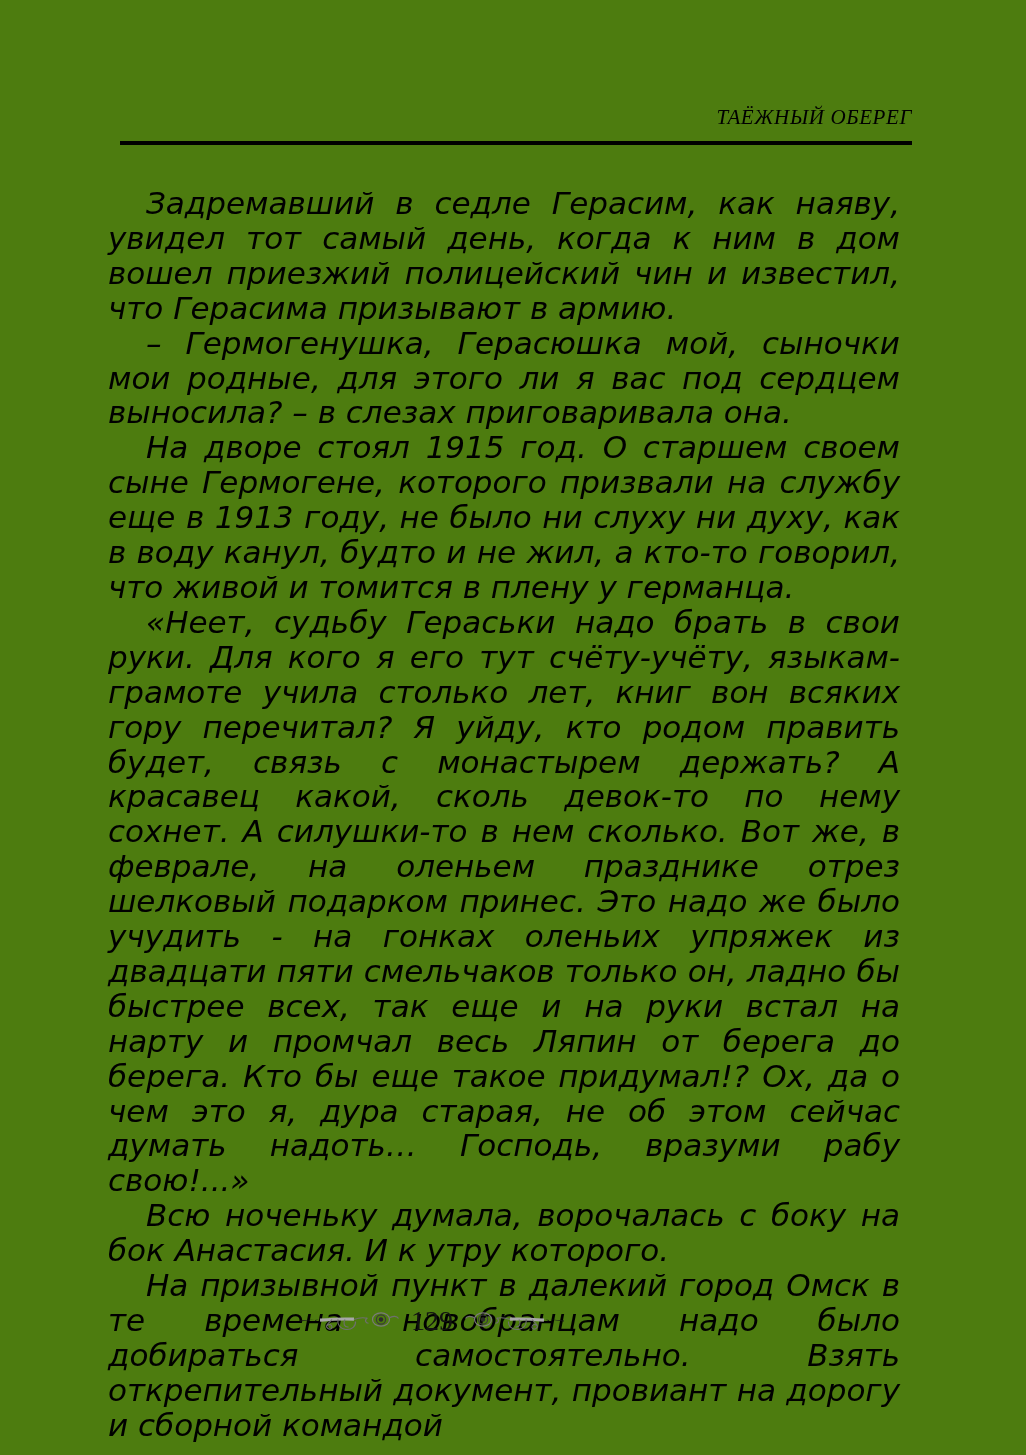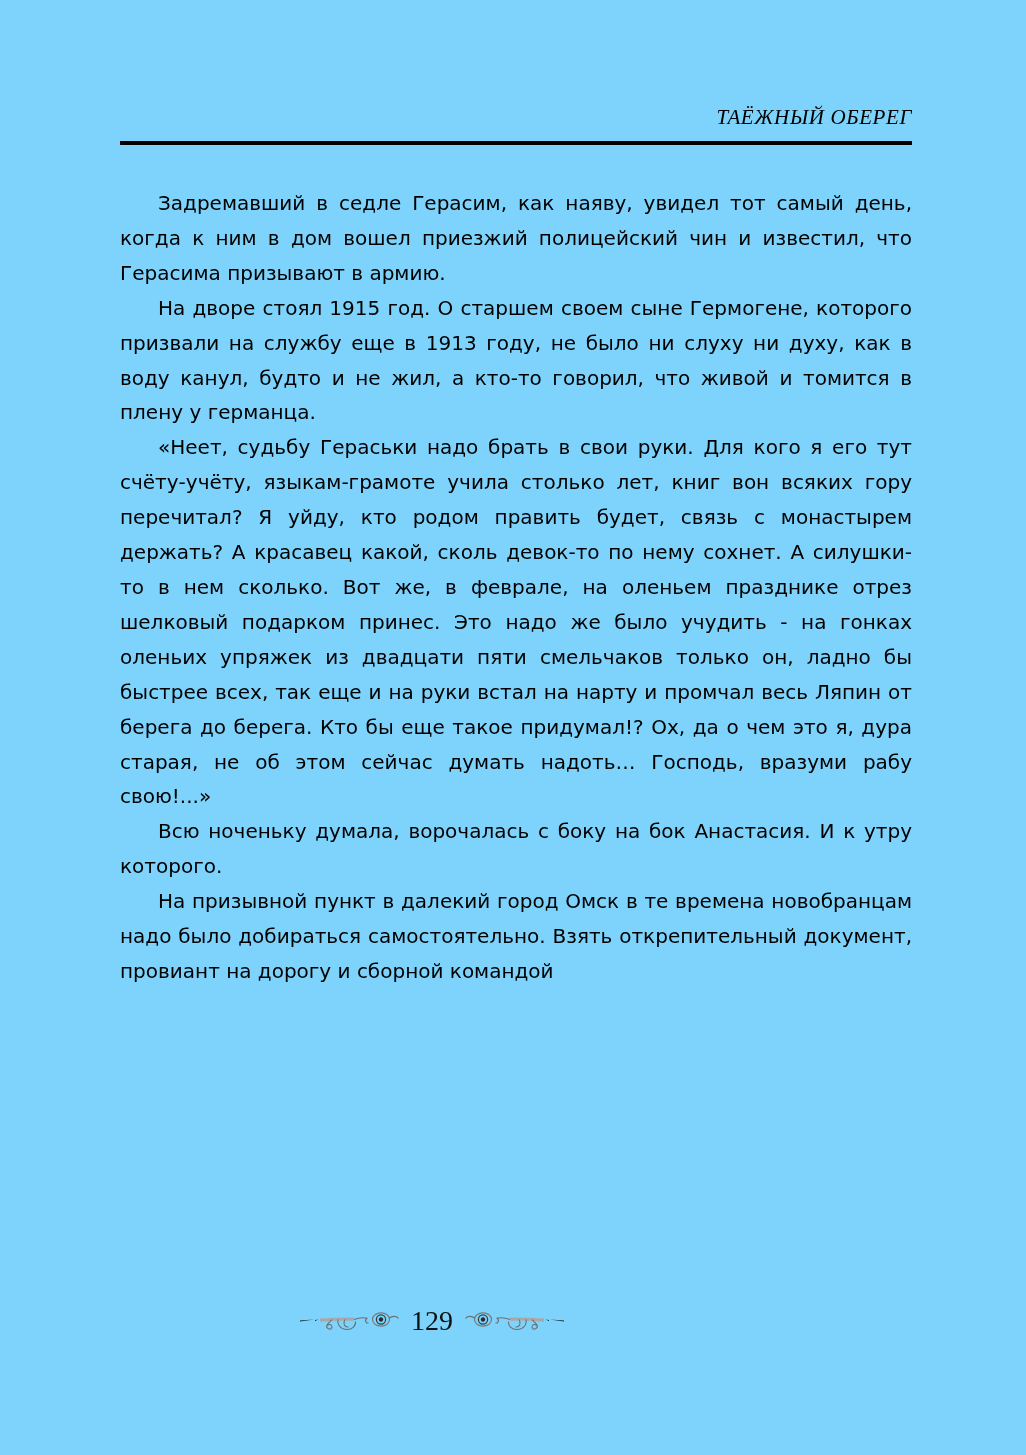--- a/index.html
+++ b/index.html
@@ -4,21 +4,21 @@
 <style>
   html, body {
     margin: 0;
     padding: 0;
     background: #ffffff;
   }
   .page {
     position: relative;
     width: 1026px;
     height: 1455px;
-    background: #7dd3fc;
+    background: #4d7c0f;
     overflow: hidden;
     box-sizing: border-box;
   }
 
   
   .running-head {
     position: absolute;
     left: 120px;
     top: 105px;
     width: 792px;
@@ -35,31 +35,32 @@
     left: 120px;
     top: 141px;
     width: 792px;
     height: 4px;
     background: #000000;
   }
 
   
   .textblock {
     position: absolute;
-    left: 120px;
+    left: 108px;
     top: 186px;
     width: 792px;
     font-family: "DejaVu Sans", "Liberation Sans", sans-serif;
-    font-size: 20px;
+    font-size: 31px;
     line-height: 34.9px;
     color: #000000;
     text-align: justify;
     text-justify: inter-word;
     -webkit-hyphens: none;
     hyphens: none;
+    font-style: italic;
   }
   .textblock p {
     margin: 0;
     text-indent: 38px;
     text-align: justify;
   }
   .textblock p:last-child {
     text-align-last: justify;
   }
   .textblock p.no-last-justify {
@@ -95,20 +96,21 @@
 <body>
 
 <div class="page">
 
   <div class="running-head">ТАЁЖНЫЙ ОБЕРЕГ</div>
 
   <div class="head-rule"></div>
 
   <div class="textblock">
     <p>Задремавший в седле Герасим, как наяву, увидел тот самый день, когда к ним в дом вошел приезжий полицейский чин и известил, что Герасима призывают в армию.</p>
+    <p>– Гермогенушка, Герасюшка мой, сыночки мои родные, для этого ли я вас под сердцем выносила? – в слезах приговаривала она.</p>
     <p>На дворе стоял 1915 год. О старшем своем сыне Гермогене, которого призвали на службу еще в 1913 году, не было ни слуху ни духу, как в воду  канул, будто и не жил, а кто-то говорил, что живой и томится в плену у германца.</p>
     <p>«Неет, судьбу Гераськи надо брать в свои руки. Для кого я  его тут счёту-учёту, языкам-грамоте учила столько лет, книг вон всяких гору перечитал?  Я уйду, кто родом править будет, связь с монастырем держать? А красавец какой, сколь девок-то по нему сохнет. А силушки-то в нем сколько. Вот  же, в феврале, на оленьем празднике отрез шелковый подарком принес. Это надо же было учудить - на гонках оленьих упряжек из двадцати пяти смельчаков только он, ладно бы быстрее всех, так еще и на руки встал на нарту и промчал весь Ляпин от берега до берега. Кто бы еще такое придумал!? Ох, да о чем это я, дура старая, не об этом сейчас думать надоть… Господь, вразуми рабу свою!...»</p>
     <p> Всю ноченьку думала, ворочалась с боку на бок Анастасия. И к утру которого.</p>
     <p class="no-last-justify">На призывной пункт в далекий город Омск в те времена новобранцам надо было добираться самостоятельно. Взять открепительный документ, провиант на дорогу и сборной командой</p>
   </div>
 
   <div class="folio">
 
     <svg class="orn" width="110" height="34" viewBox="0 0 110 34">
       <g fill="none" stroke="#8d8d8d" stroke-width="1.1">

